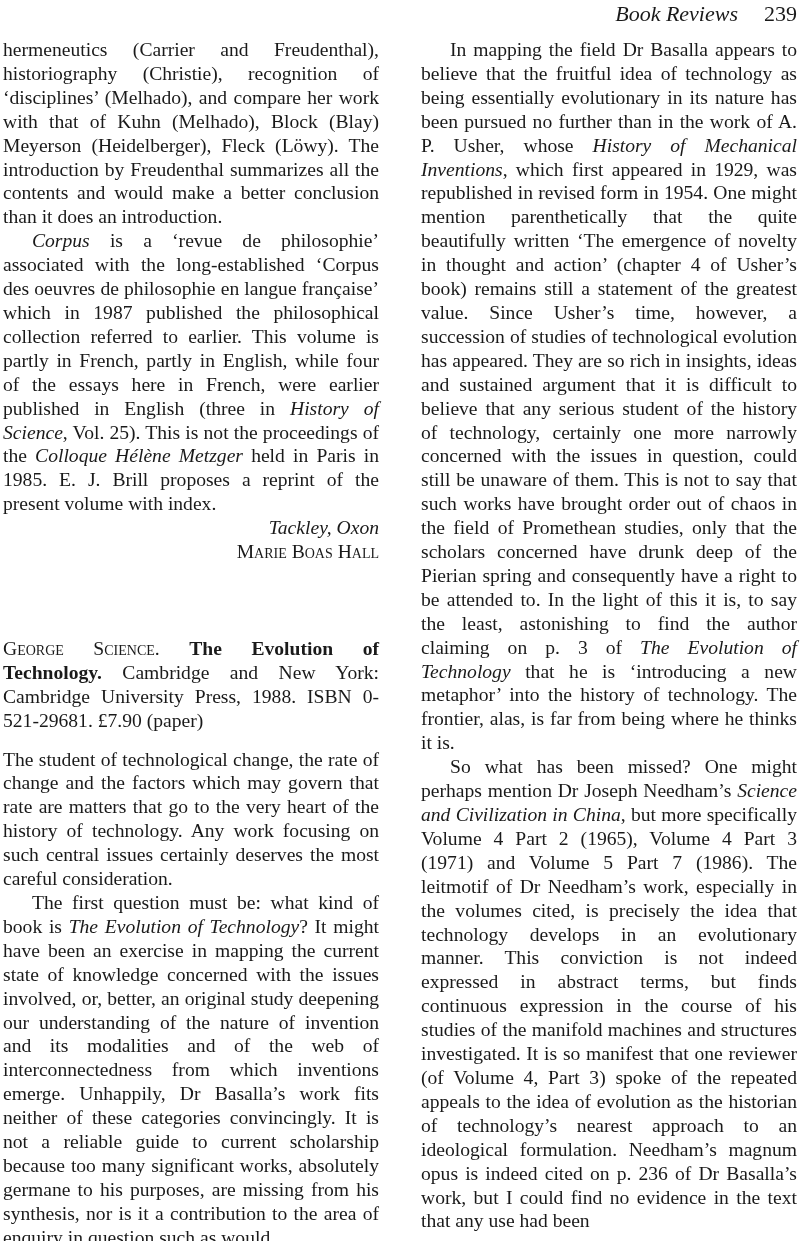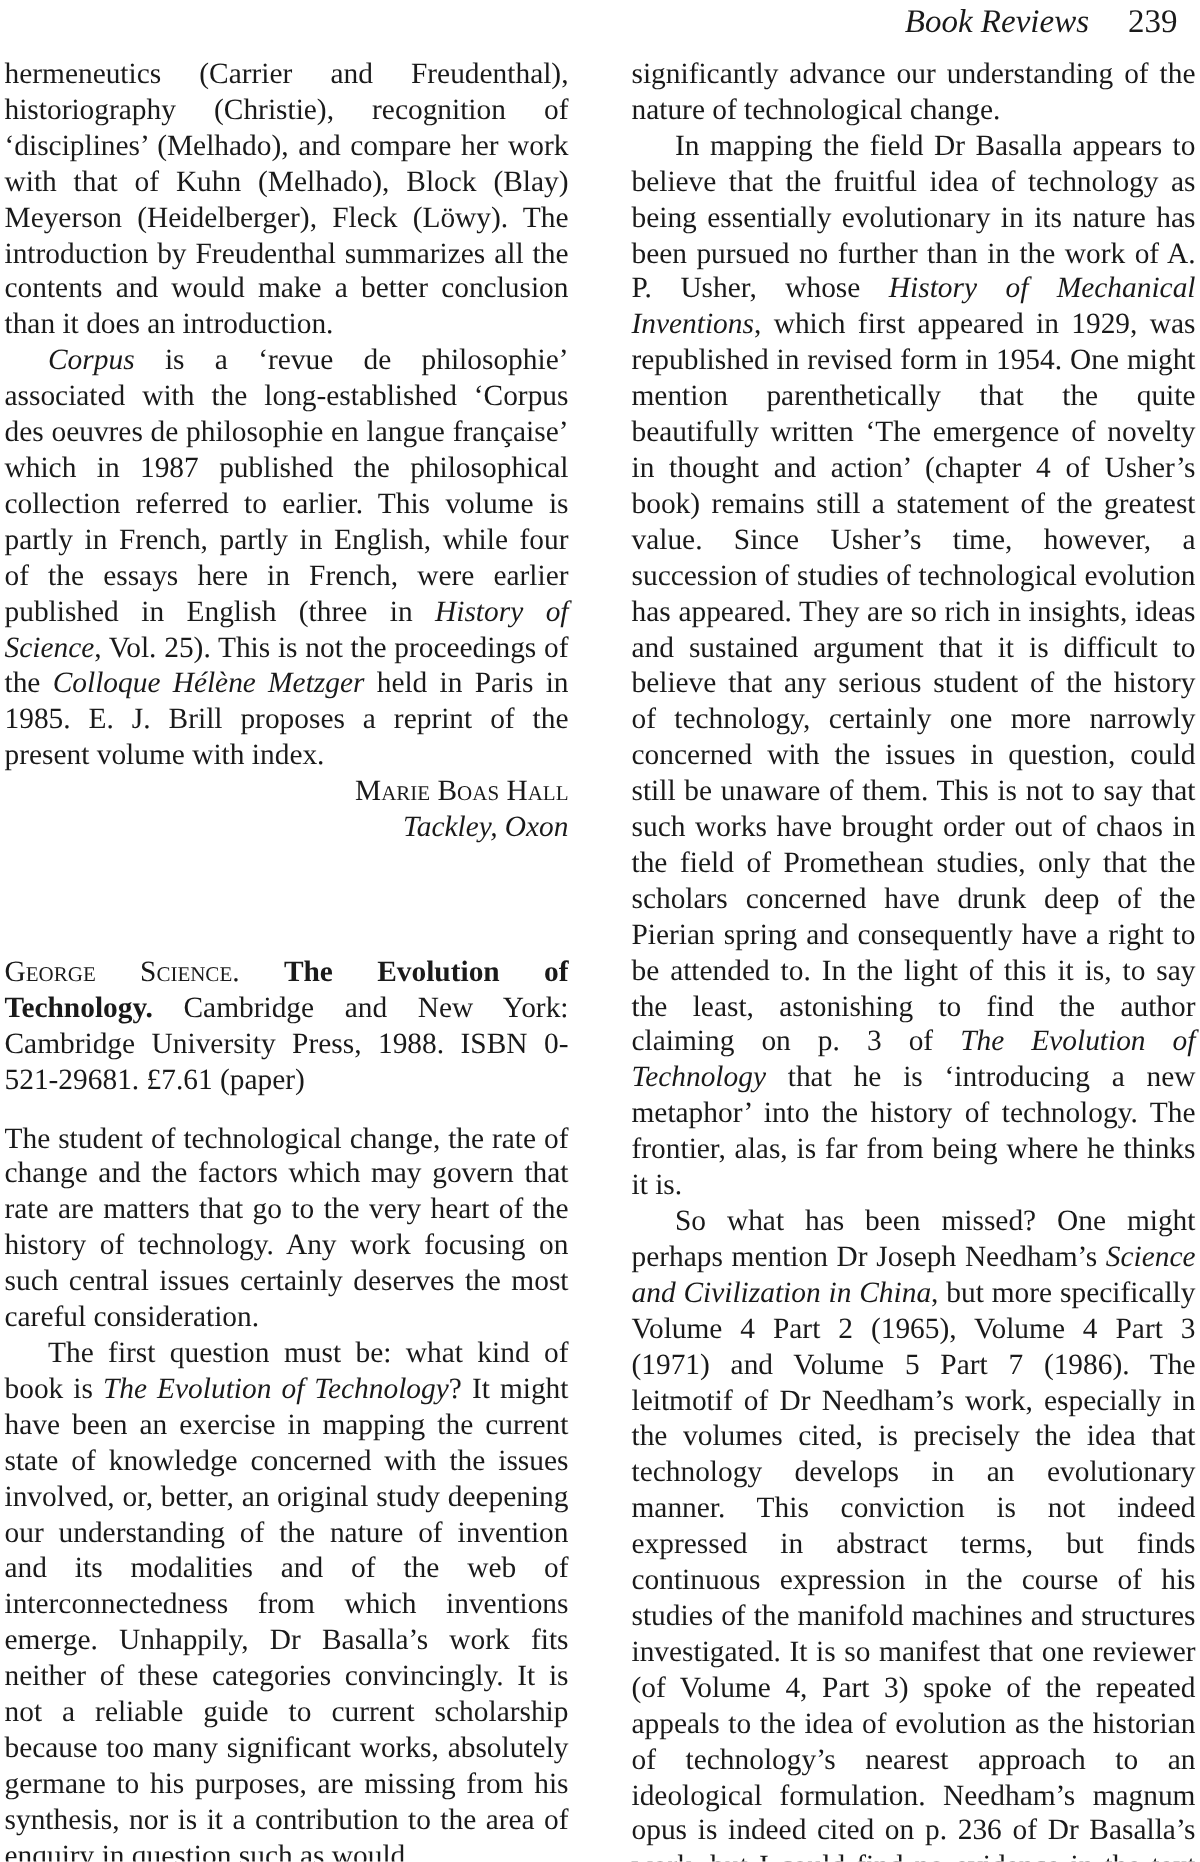--- a/index.html
+++ b/index.html
@@ -2,21 +2,21 @@
 <html><head>
 <meta charset="utf-8">
 <style>
   html, body { margin: 0; padding: 0; background: #ffffff; }
   body {
     width: 800px; height: 1241px; position: relative; overflow: hidden;
     font-family: "Liberation Serif", "DejaVu Serif", serif;
     color: #1a1a1a;
   }
   .running-head {
-    position: absolute; top: 0; right: 15px; height: 32px;
+    position: absolute; top: 0; right: 3px; height: 32px;
     font-size: 22px; line-height: 28px; white-space: nowrap; margin-left: 26px;
   }
   .running-head .rh-title { font-style: italic; margin-right: 26px; }
   .col {
     position: absolute; top: 38px;
     font-size: 19.6px; line-height: 23.9px;
     text-align: justify; hyphens: manual;
   }
   .col-left { left: 3px; width: 376px; }
   .col-right { left: 421px; width: 376px; }
@@ -32,26 +32,25 @@
 </head>
 <body>
 
 <div class="running-head">
   <span class="rh-title">Book Reviews</span><span>239</span>
 </div>
 
 <div class="col col-left">
   <p>hermeneutics (Carrier and Freudenthal), historiography (Christie), recognition of ‘disciplines’ (Melhado), and compare her work with that of Kuhn (Melhado), Block (Blay) Meyerson (Heidelberger), Fleck (Löwy). The introduction by Freudenthal summarizes all the contents and would make a better conclusion than it does an introduction.</p>
   <p class="indent"><span class="it">Corpus</span><span> is a ‘revue de philosophie’ associated with the long-established ‘Corpus des oeuvres de philosophie en langue française’ which in 1987 published the philosophical collection referred to earlier. This volume is partly in French, partly in English, while four of the essays here in French, were earlier published in English (three in </span><span class="it">History of Science</span><span>, Vol. 25). This is not the proceedings of the </span><span class="it">Colloque Hélène Metzger</span><span> held in Paris in 1985. E. J. Brill proposes a reprint of the present volume with index.</span></p>
+  <p class="sig it">Tackley, Oxon</p>
   <p class="sig sc">Marie Boas Hall</p>
-  <p class="sig it">Tackley, Oxon</p>
 
-  <p class="review-head"><span class="sc">George Science.</span> <span class="bd">The Evolution of Technology.</span> <span>Cambridge and New York: Cambridge University Press, 1988. ISBN 0-521-29681. £7.61 (paper)</span></p>
+  <p class="review-head"><span class="sc">George Science.</span> <span class="bd">The Evolution of Technology.</span> <span>Cambridge and New York: Cambridge University Press, 1988. ISBN 0-521-29681. £7.90 (paper)</span></p>
 
   <p class="review-body-first">The student of technological change, the rate of change and the factors which may govern that rate are matters that go to the very heart of the history of technology. Any work focusing on such central issues certainly deserves the most careful consideration.</p>
   <p class="indent"><span>The first question must be: what kind of book is </span><span class="it">The Evolution of Technology</span><span>? It might have been an exercise in mapping the current state of knowledge concerned with the issues involved, or, better, an original study deepening our understanding of the nature of invention and its modalities and of the web of interconnectedness from which inventions emerge. Unhappily, Dr Basalla’s work fits neither of these categories convincingly. It is not a reliable guide to current scholarship because too many significant works, absolutely germane to his purposes, are missing from his synthesis, nor is it a contribution to the area of enquiry in question such as would</span></p>
 </div>
 
 <div class="col col-right">
-  <p>significantly advance our understanding of the nature of technological change.</p>
   <p class="indent"><span>In mapping the field Dr Basalla appears to believe that the fruitful idea of technology as being essentially evolutionary in its nature has been pursued no further than in the work of A. P. Usher, whose </span><span class="it">History of Mechanical Inventions</span><span>, which first appeared in 1929, was republished in revised form in 1954. One might mention parenthetically that the quite beautifully written ‘The emergence of novelty in thought and action’ (chapter 4 of Usher’s book) remains still a statement of the greatest value. Since Usher’s time, however, a succession of studies of technological evolution has appeared. They are so rich in insights, ideas and sustained argument that it is difficult to believe that any serious student of the history of technology, certainly one more narrowly concerned with the issues in question, could still be unaware of them. This is not to say that such works have brought order out of chaos in the field of Promethean studies, only that the scholars concerned have drunk deep of the Pierian spring and consequently have a right to be attended to. In the light of this it is, to say the least, astonishing to find the author claiming on p. 3 of </span><span class="it">The Evolution of Technology</span><span> that he is ‘introducing a new metaphor’ into the history of technology. The frontier, alas, is far from being where he thinks it is.</span></p>
   <p class="indent"><span>So what has been missed? One might perhaps mention Dr Joseph Needham’s </span><span class="it">Science and Civilization in China</span><span>, but more specifically Volume 4 Part 2 (1965), Volume 4 Part 3 (1971) and Volume 5 Part 7 (1986). The leitmotif of Dr Needham’s work, especially in the volumes cited, is precisely the idea that technology develops in an evolutionary manner. This conviction is not indeed expressed in abstract terms, but finds continuous expression in the course of his studies of the manifold machines and structures investigated. It is so manifest that one reviewer (of Volume 4, Part 3) spoke of the repeated appeals to the idea of evolution as the historian of technology’s nearest approach to an ideological formulation. Needham’s magnum opus is indeed cited on p. 236 of Dr Basalla’s work, but I could find no evidence in the text that any use had been</span></p>
 </div>
 
 </body></html>

